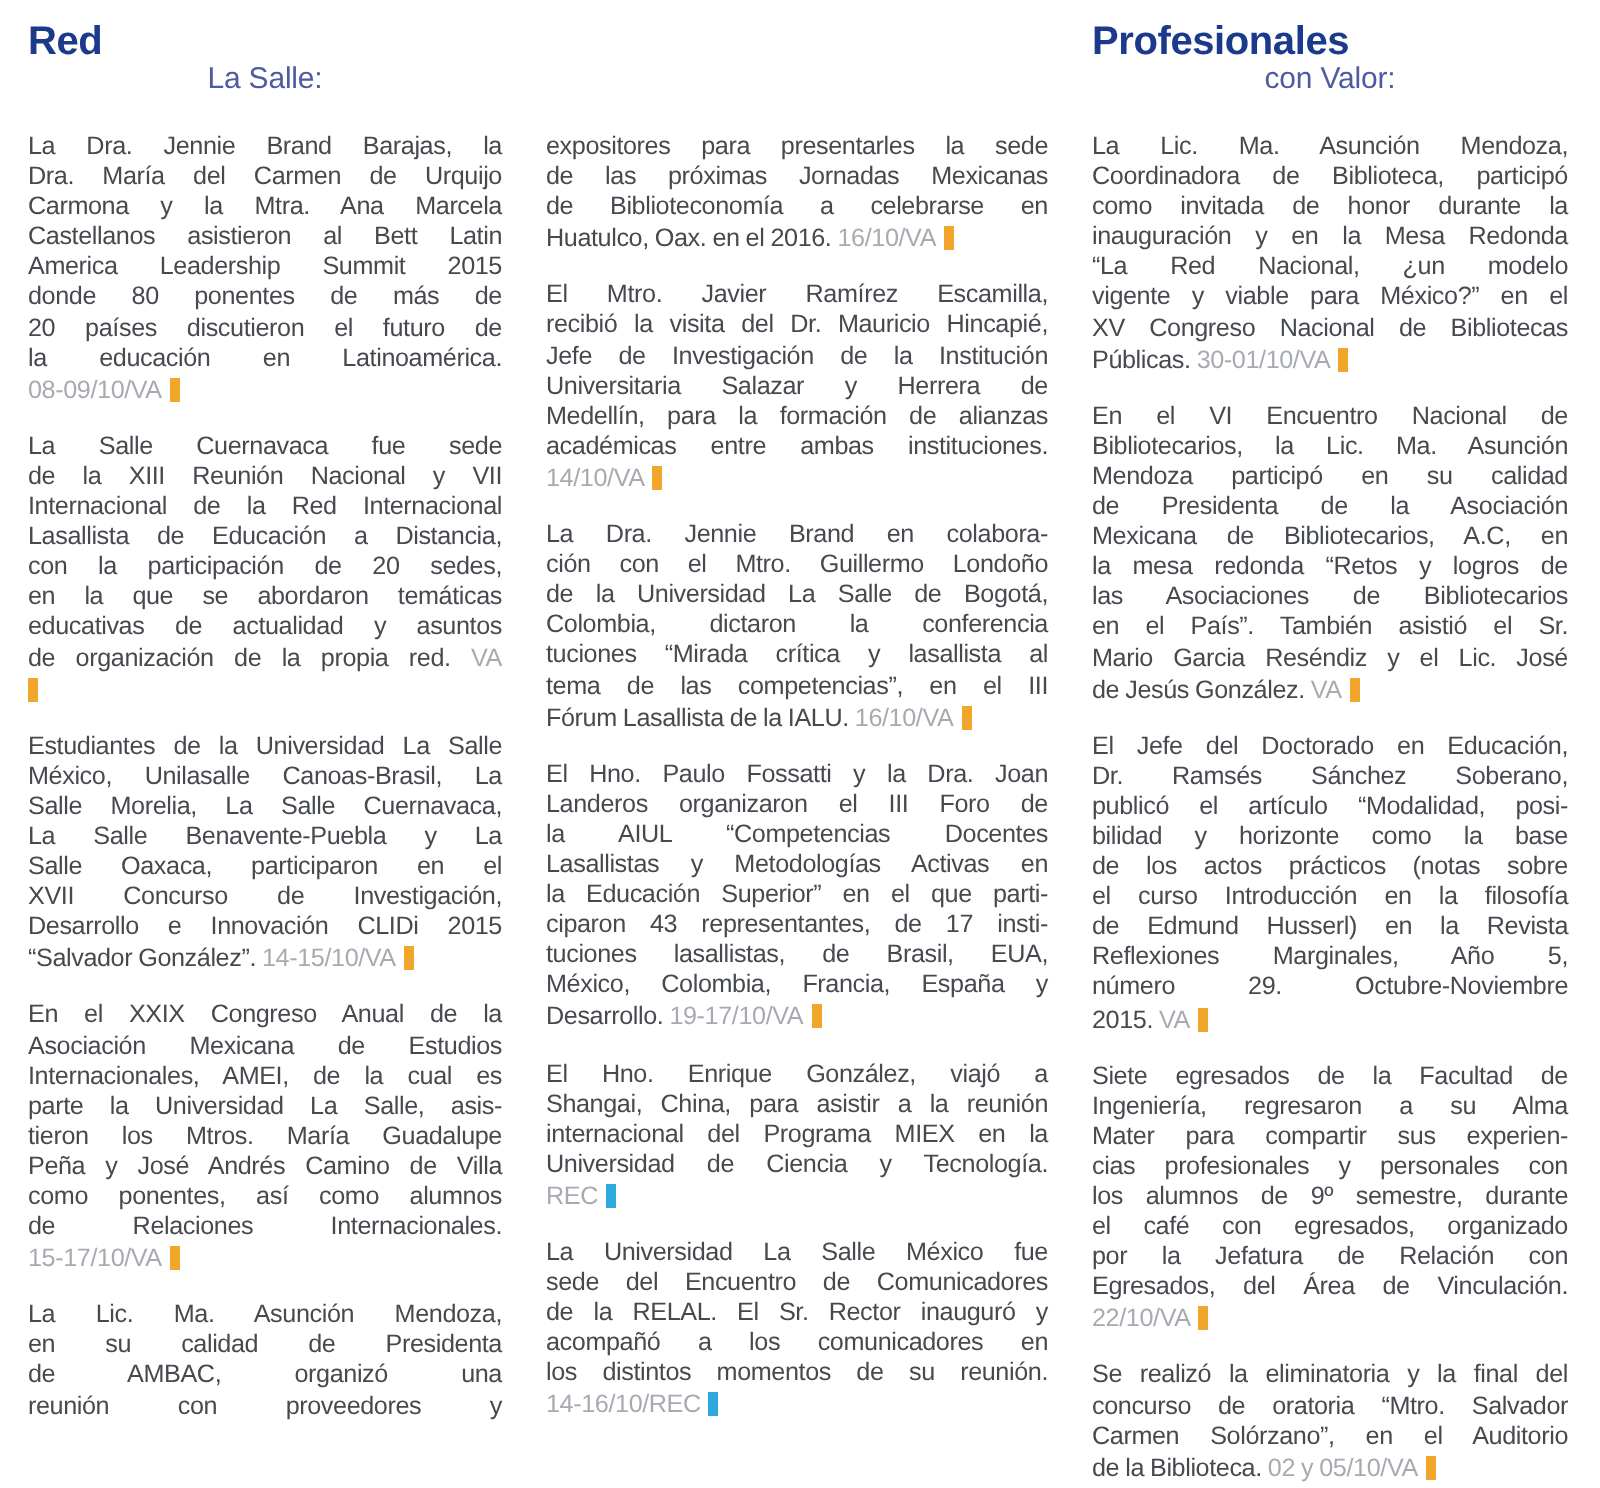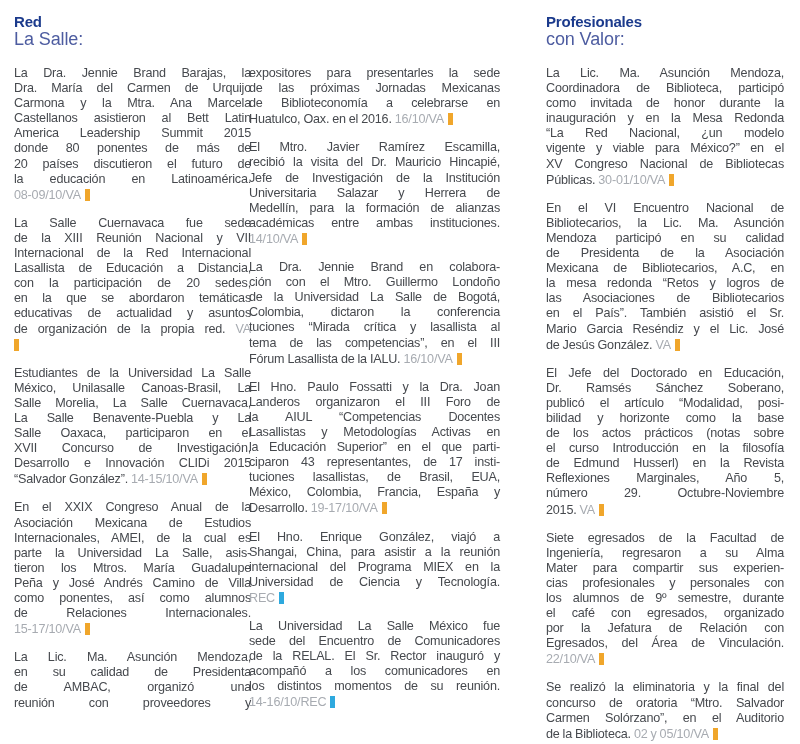--- a/index.html
+++ b/index.html
@@ -1,22 +1,22 @@
 <!DOCTYPE html>
 <html style="--page_bg: #FFFFFF; --title_navy: #1B3A8C; --subtitle_blue: #4D5CA0; --body_text: #46494E; --date_text: #A7ABB1; --marker_orange: #F0A62B; --marker_cyan: #2EA9DE;"><head>
 <meta charset="utf-8">
 <style>
   * { margin:0; padding:0; box-sizing:border-box; }
   html,body { background:#fff; }
   body { width:800px; height:744px; font-family:"Liberation Sans", sans-serif; position:relative; overflow:hidden; }
   .page { position:relative; width:800px; height:744px; background:var(--page_bg,#fff); }
   .col { position:absolute; top:12px; }
   .col-header { height:36px; margin-bottom:18px; }
-  .title { font-size:15px; font-weight:700; color:var(--title_navy,#1B3A8C); line-height:19px; letter-spacing:-0.2px; }
-  .subtitle { font-size:18px; color:var(--subtitle_blue,#4D5CA0); line-height:17px; letter-spacing:-0.1px; }
+  .title { font-size:20px; font-weight:700; color:var(--title_navy,#1B3A8C); line-height:19px; letter-spacing:-0.2px; }
+  .subtitle { font-size:15px; color:var(--subtitle_blue,#4D5CA0); line-height:17px; letter-spacing:-0.1px;text-align:center; }
   .hdr-spacer { height:54px; }
   .para { margin-bottom:13px; }
   .line { font-size:12.6px; line-height:15.1px; color:var(--body_text,#46494E);
           letter-spacing:-0.2px; word-spacing:-0.3px; text-align:left; }
   .line.just { text-align:justify; text-align-last:justify; }
   .date { color:var(--date_text,#A7ABB1); }
   .marker { display:inline-block; width:5px; height:12px; margin-left:4px; transform:translateY(2px); }
   .line .marker:first-child { margin-left:0; }
 </style>
 </head>
@@ -75,21 +75,21 @@
         </div>
         <div class="para">
           <div class="line just" style="">La Lic. Ma. Asunción Mendoza,</div>
           <div class="line just" style="">en su calidad de Presidenta</div>
           <div class="line just" style="">de AMBAC, organizó una</div>
           <div class="line just" style="">reunión con proveedores y</div>
         </div>
       </div>
   </div>
 
-  <div class="col" style="left:249px; width:251px;">
+  <div class="col" style="left:273px; width:251px;">
     <div class="hdr-spacer"></div>
     <div>
         <div class="para">
           <div class="line just" style="">expositores para presentarles la sede</div>
           <div class="line just" style="">de las próximas Jornadas Mexicanas</div>
           <div class="line just" style="">de Biblioteconomía a celebrarse en</div>
           <div class="line" style=""><span class="body">Huatulco, Oax. en el 2016. </span><span class="date">16/10/VA</span><span class="marker" style="background: rgb(240, 166, 43);"></span></div>
         </div>
         <div class="para">
           <div class="line just" style="">El Mtro. Javier Ramírez Escamilla,</div>

